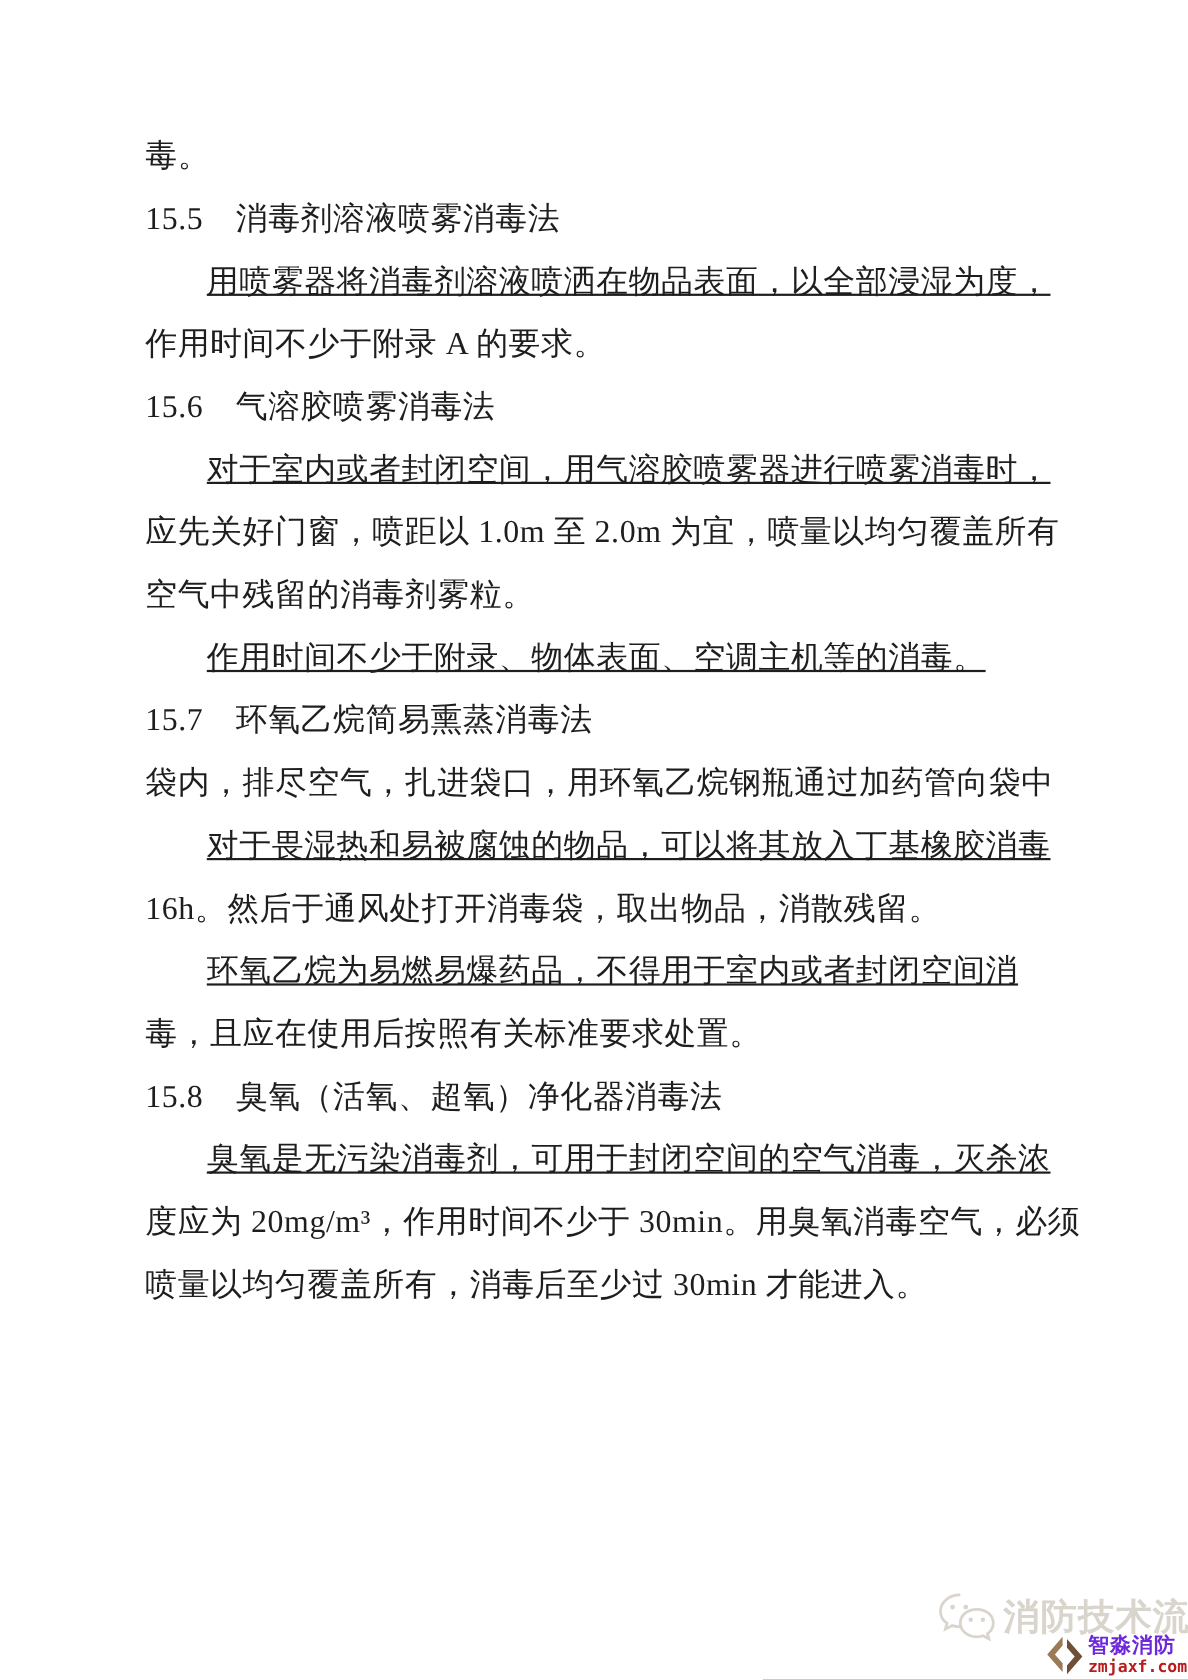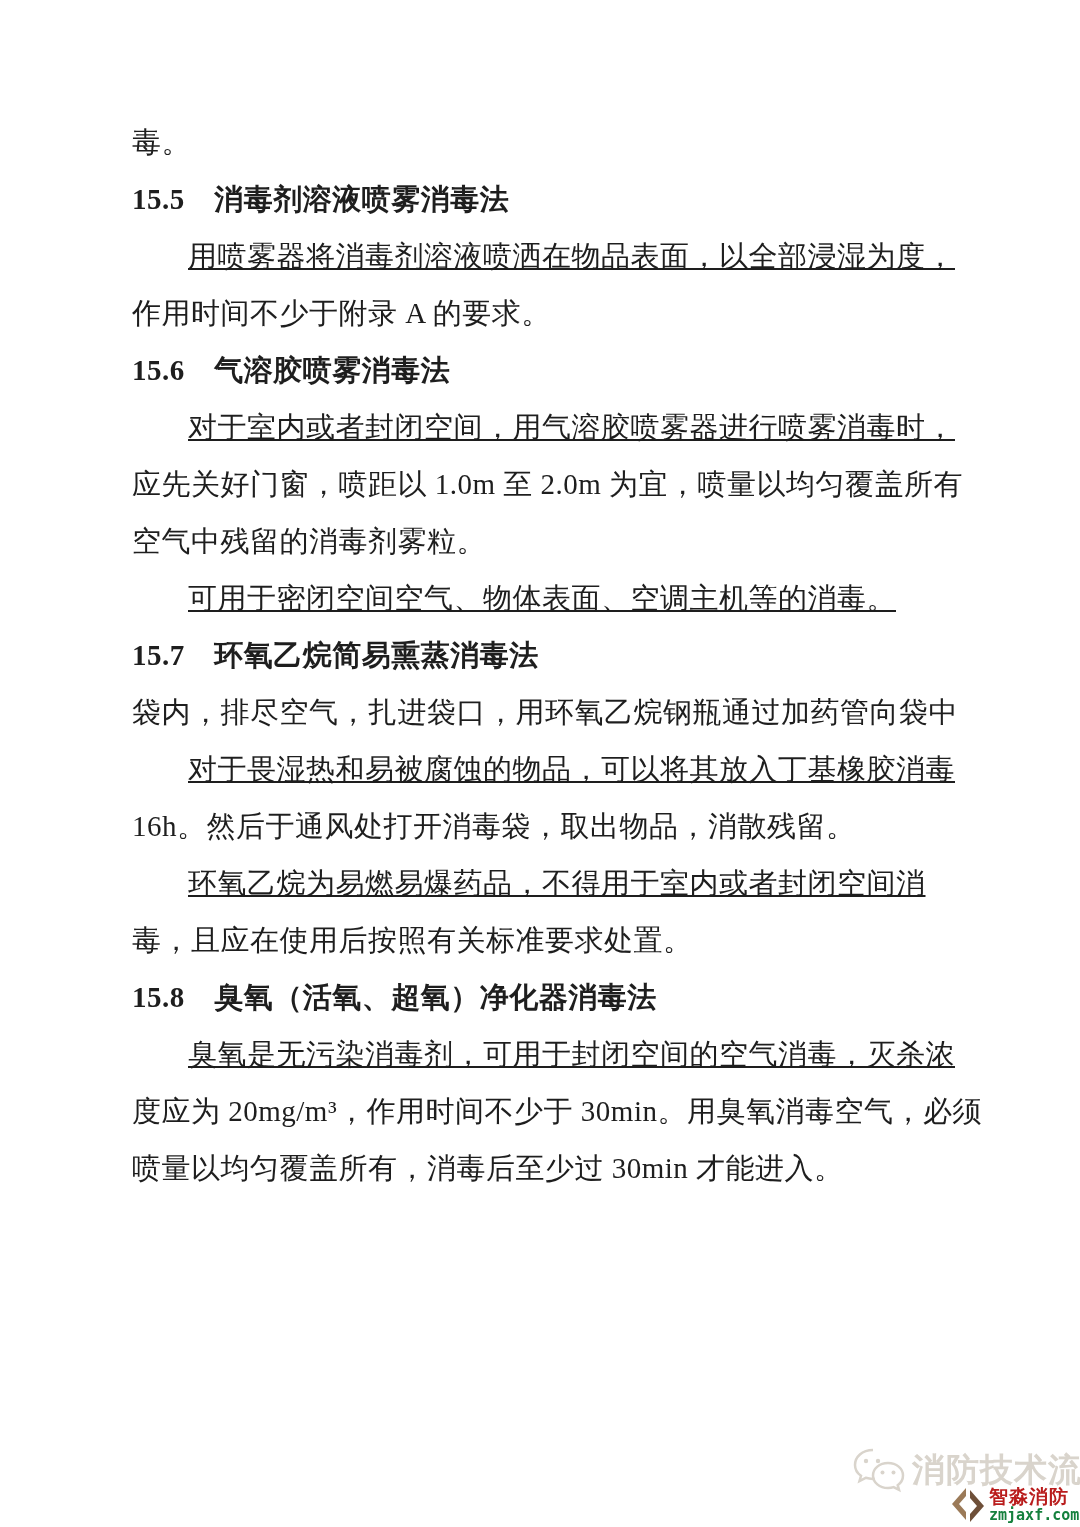--- a/index.html
+++ b/index.html
@@ -21,21 +21,21 @@
     width: 830px;
   }
   .line {
     height: 57px;
     line-height: 57px;
     font-size: 29px;
     letter-spacing: 0.5px;
     white-space: nowrap;
   }
   .line.indent { text-indent: 56px; text-decoration: underline; }
-  .line.heading { font-weight: 700; }
+  .line.heading { font-weight: 400; }
   .page-number {
     position: absolute;
     top: 1390px;
     left: 0;
     width: 100%;
     text-align: right;
     font-size: 16px;
     color: #2a2a2a;
     font-family: "Liberation Serif", "DejaVu Serif", serif;
     margin-left: 37px;
@@ -64,48 +64,48 @@
     display: flex;
     align-items: center;
     gap: 3px;
   }
   .wm-pub svg { display: block; flex: 0 0 auto; }
   .wm-pub-col { display: flex; flex-direction: column; line-height: 1; }
   .wm-pub-name {
     font-family: "Liberation Sans", "DejaVu Sans", sans-serif;
     font-size: 19px;
     font-weight: bold;
-    color: #b91c1c;
+    color: #6d28d9;
     letter-spacing: 1px;
     white-space: nowrap;
   }
   .wm-pub-url {
     font-family: "DejaVu Sans Mono", "Liberation Mono", monospace;
     font-size: 15px;
     font-weight: bold;
-    color: #15803d;
+    color: #b91c1c;
     margin-top: 2px;
     white-space: nowrap;
   }
 </style>
 </head>
 <body>
 
 <div class="page">
 
   <main class="content">
     <div class="line body">毒。</div>
     <div class="line heading">15.5　消毒剂溶液喷雾消毒法</div>
     <div class="line indent">用喷雾器将消毒剂溶液喷洒在物品表面，以全部浸湿为度，</div>
     <div class="line body">作用时间不少于附录 A 的要求。</div>
     <div class="line heading">15.6　气溶胶喷雾消毒法</div>
     <div class="line indent">对于室内或者封闭空间，用气溶胶喷雾器进行喷雾消毒时，</div>
     <div class="line body">应先关好门窗，喷距以 1.0m 至 2.0m 为宜，喷量以均匀覆盖所有</div>
     <div class="line body">空气中残留的消毒剂雾粒。</div>
-    <div class="line indent">可用于密闭空间空气、物体表面、空调主机等的消毒。</div>
+    <div class="line indent">作用时间不少于附录、物体表面、空调主机等的消毒。</div>
     <div class="line heading">15.7　环氧乙烷简易熏蒸消毒法</div>
     <div class="line body">袋内，排尽空气，扎进袋口，用环氧乙烷钢瓶通过加药管向袋中</div>
     <div class="line indent">对于畏湿热和易被腐蚀的物品，可以将其放入丁基橡胶消毒</div>
     <div class="line body">16h。然后于通风处打开消毒袋，取出物品，消散残留。</div>
     <div class="line indent">环氧乙烷为易燃易爆药品，不得用于室内或者封闭空间消</div>
     <div class="line body">毒，且应在使用后按照有关标准要求处置。</div>
     <div class="line heading">15.8　臭氧（活氧、超氧）净化器消毒法</div>
     <div class="line indent">臭氧是无污染消毒剂，可用于封闭空间的空气消毒，灭杀浓</div>
     <div class="line body">度应为 20mg/m³，作用时间不少于 30min。用臭氧消毒空气，必须</div>
     <div class="line body">喷量以均匀覆盖所有，消毒后至少过 30min 才能进入。</div>

